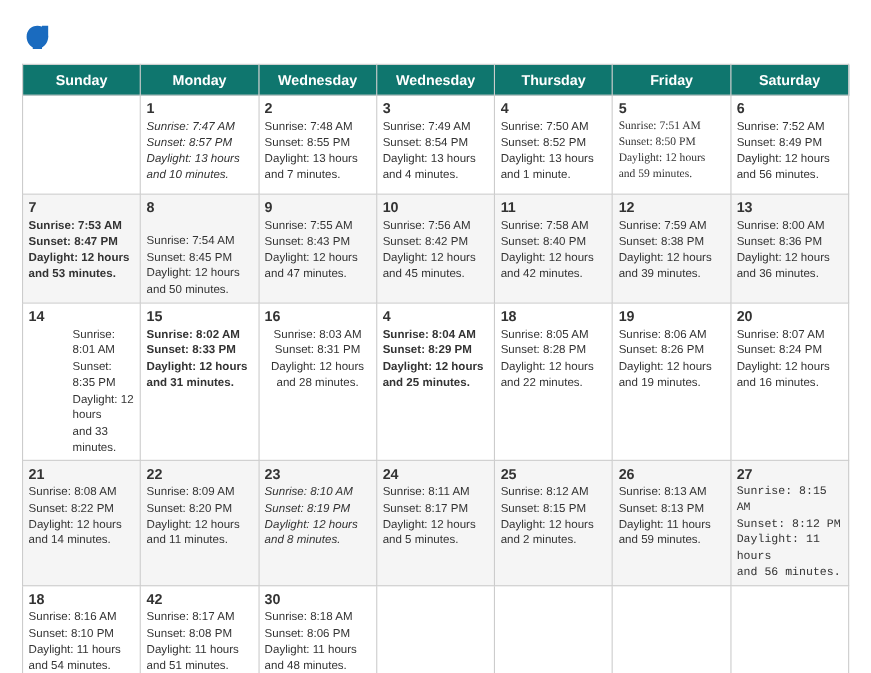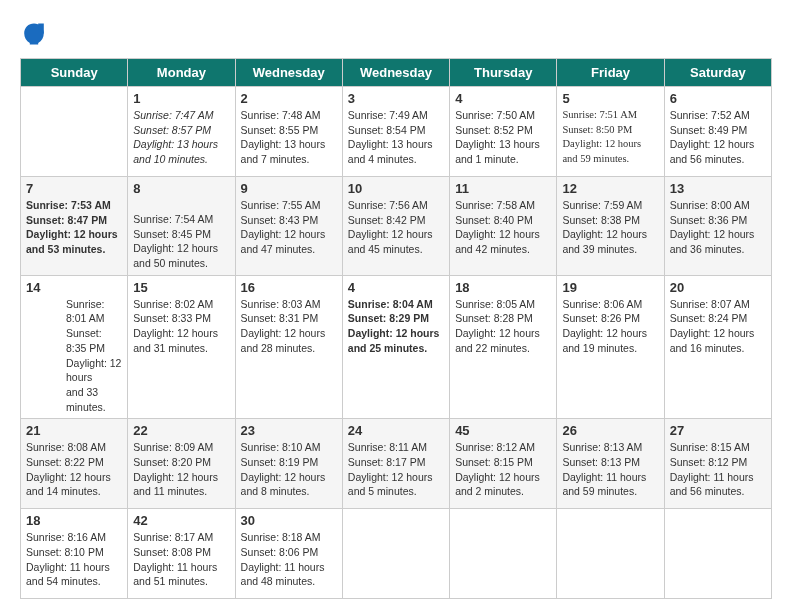--- a/index.html
+++ b/index.html
@@ -217,28 +217,28 @@
       <tr>
         <td>
           <span class="day-number">14</span>
           <div class="day-info" style="white-space: pre-line; margin-left: 40px;">Sunrise: 8:01 AM
 Sunset: 8:35 PM
 Daylight: 12 hours
 and 33 minutes.</div>
         </td>
         <td>
           <span class="day-number">15</span>
-          <div class="day-info" style="white-space: pre-line;">Sunrise: 8:02 AM
+          <div class="day-info" style="white-space: pre-line; font-weight: bold;">Sunrise: 8:02 AM
 Sunset: 8:33 PM
 Daylight: 12 hours
 and 31 minutes.</div>
         </td>
         <td>
           <span class="day-number">16</span>
-          <div class="day-info" style="white-space: pre-line;">Sunrise: 8:03 AM
+          <div class="day-info" style="white-space: pre-line; text-align: center;">Sunrise: 8:03 AM
 Sunset: 8:31 PM
 Daylight: 12 hours
 and 28 minutes.</div>
         </td>
         <td>
           <span class="day-number">4</span>
           <div class="day-info" style="white-space: pre-line; font-weight: bold;">Sunrise: 8:04 AM
 Sunset: 8:29 PM
 Daylight: 12 hours
 and 25 minutes.</div>
@@ -275,49 +275,49 @@
         </td>
         <td>
           <span class="day-number">22</span>
           <div class="day-info" style="white-space: pre-line;">Sunrise: 8:09 AM
 Sunset: 8:20 PM
 Daylight: 12 hours
 and 11 minutes.</div>
         </td>
         <td>
           <span class="day-number">23</span>
-          <div class="day-info" style="white-space: pre-line;">Sunrise: 8:10 AM
+          <div class="day-info" style="white-space: pre-line; font-style: italic;">Sunrise: 8:10 AM
 Sunset: 8:19 PM
 Daylight: 12 hours
 and 8 minutes.</div>
         </td>
         <td>
           <span class="day-number">24</span>
           <div class="day-info" style="white-space: pre-line;">Sunrise: 8:11 AM
 Sunset: 8:17 PM
 Daylight: 12 hours
 and 5 minutes.</div>
         </td>
         <td>
-          <span class="day-number">45</span>
+          <span class="day-number">25</span>
           <div class="day-info" style="white-space: pre-line;">Sunrise: 8:12 AM
 Sunset: 8:15 PM
 Daylight: 12 hours
 and 2 minutes.</div>
         </td>
         <td>
           <span class="day-number">26</span>
           <div class="day-info" style="white-space: pre-line;">Sunrise: 8:13 AM
 Sunset: 8:13 PM
 Daylight: 11 hours
 and 59 minutes.</div>
         </td>
         <td>
           <span class="day-number">27</span>
-          <div class="day-info" style="white-space: pre-line;">Sunrise: 8:15 AM
+          <div class="day-info" style="white-space: pre-line; font-family: Liberation Mono, monospace;">Sunrise: 8:15 AM
 Sunset: 8:12 PM
 Daylight: 11 hours
 and 56 minutes.</div>
         </td>
       </tr>
       <tr>
         <td>
           <span class="day-number">18</span>
           <div class="day-info" style="white-space: pre-line;">Sunrise: 8:16 AM
 Sunset: 8:10 PM

